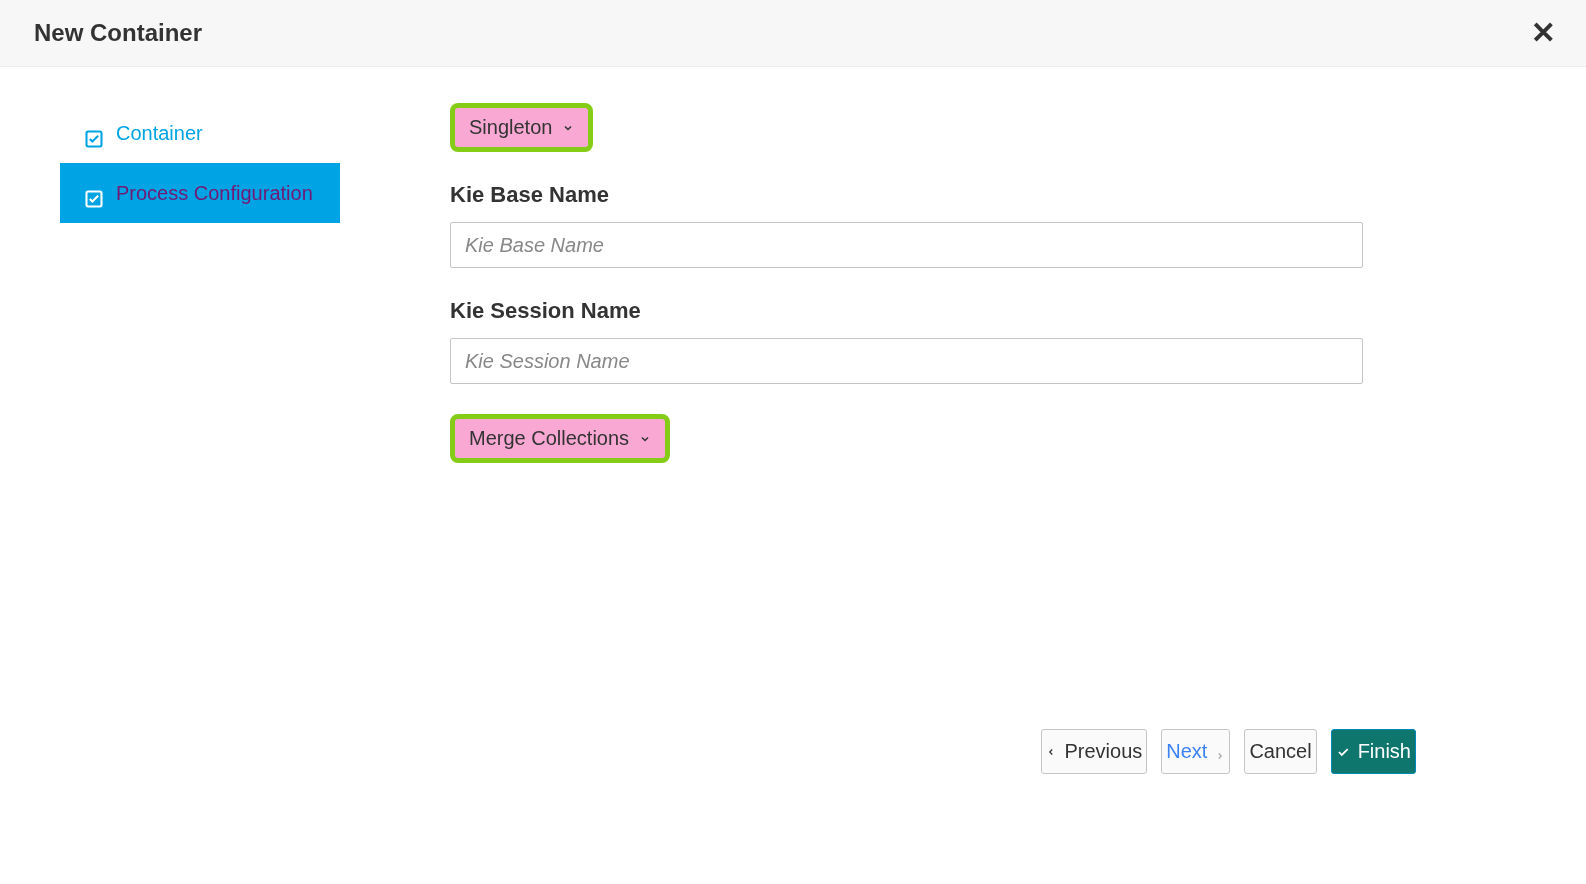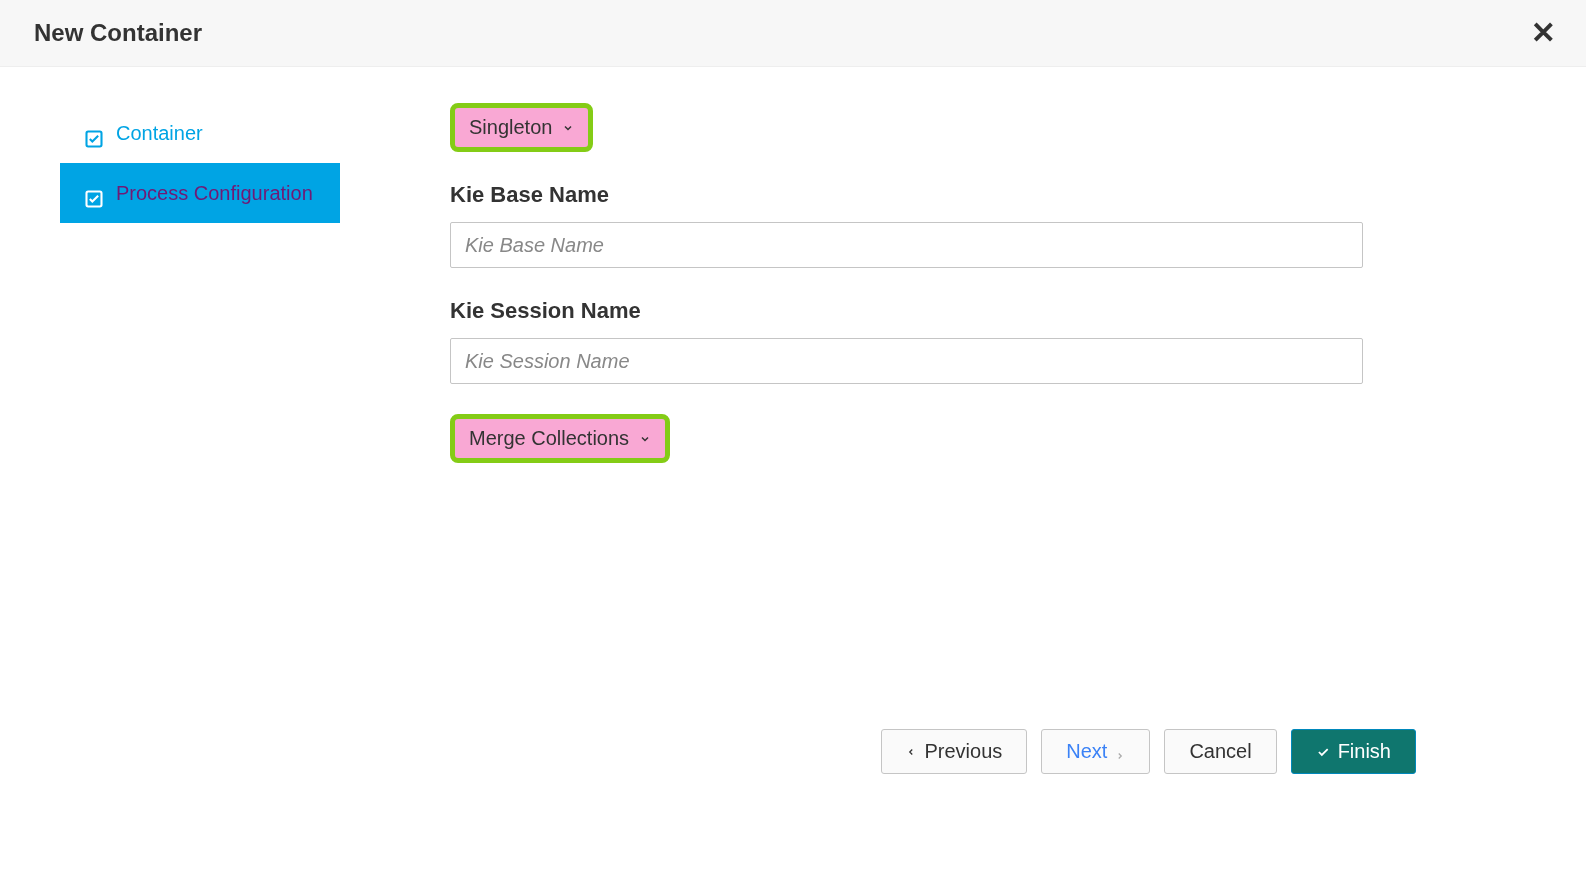--- a/index.html
+++ b/index.html
@@ -115,21 +115,21 @@
   }
   .btn {
     display: inline-flex;
     align-items: center;
     gap: 8px;
     border: 1px solid #c5c5c5;
     border-radius: 3px;
     background: #fafafa;
     color: #333;
     font-size: 20px;
-    padding: 10px 24px;
+    padding: 10px 4px;
     cursor: pointer;
     user-select: none;
   }
   .btn.disabled {
     color: #3b82f6;
     cursor: default;
     align-items: flex-end;
   }
   .btn.primary {
     background: #0f766e;

